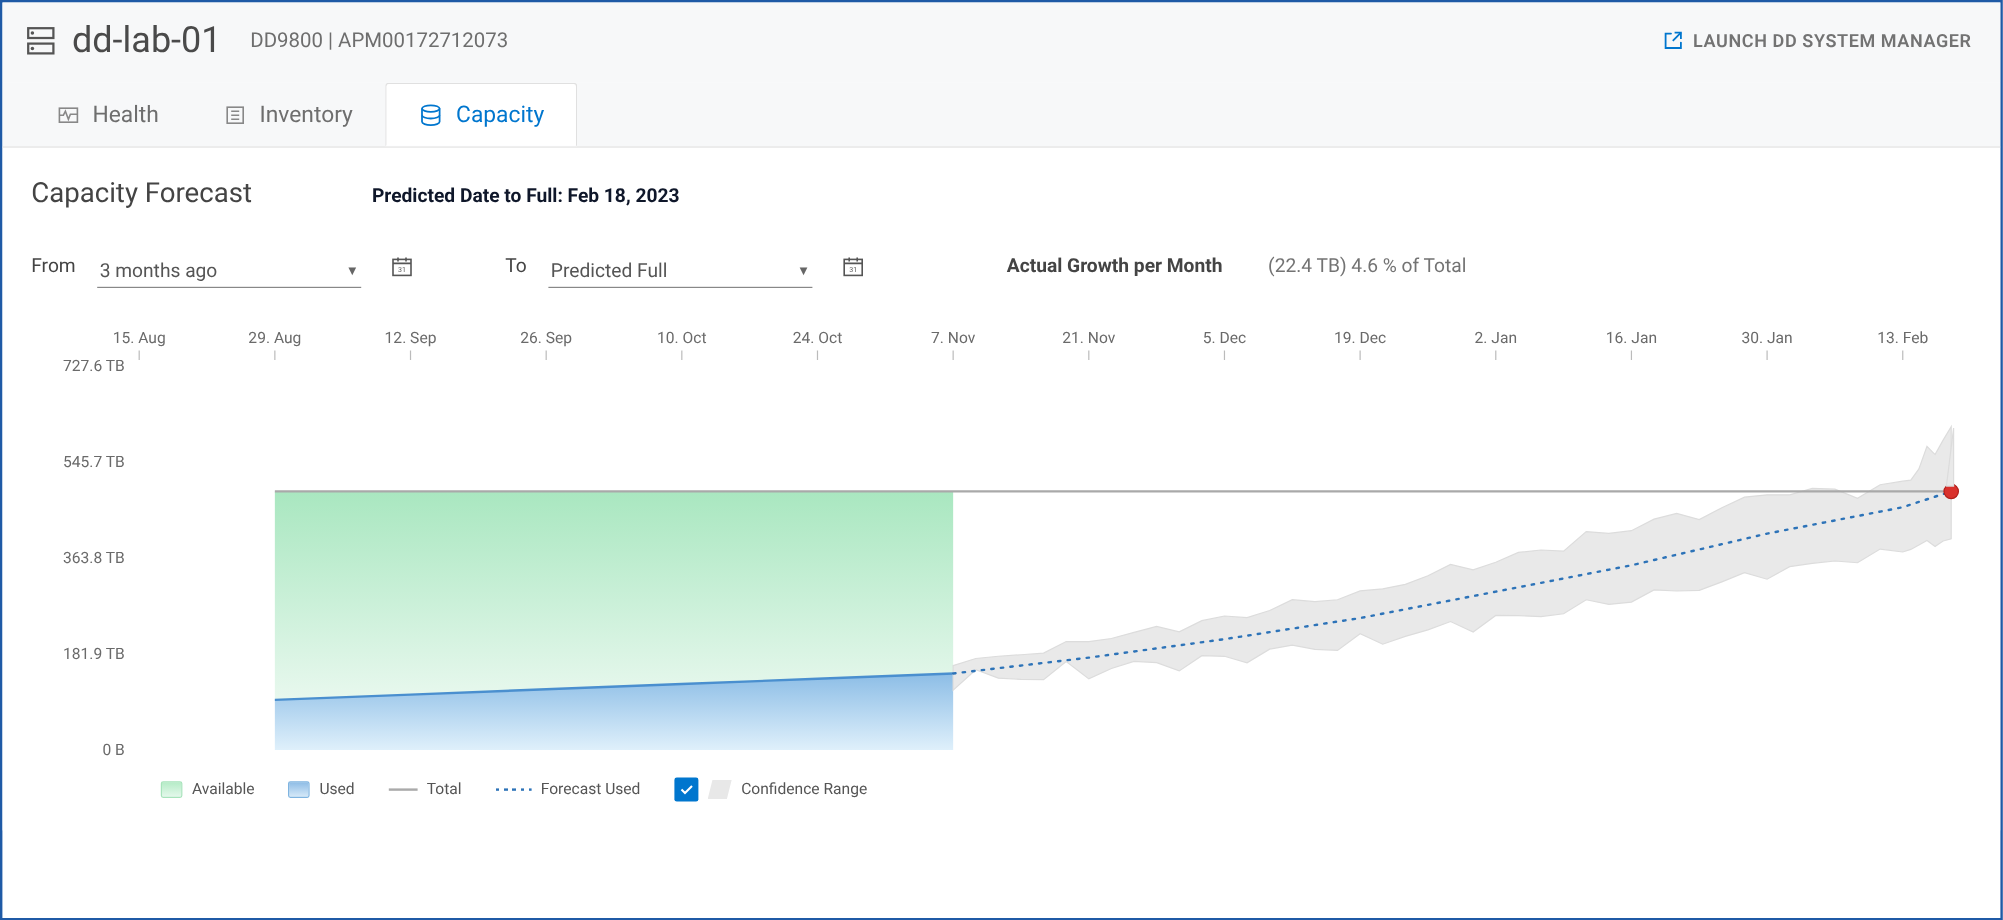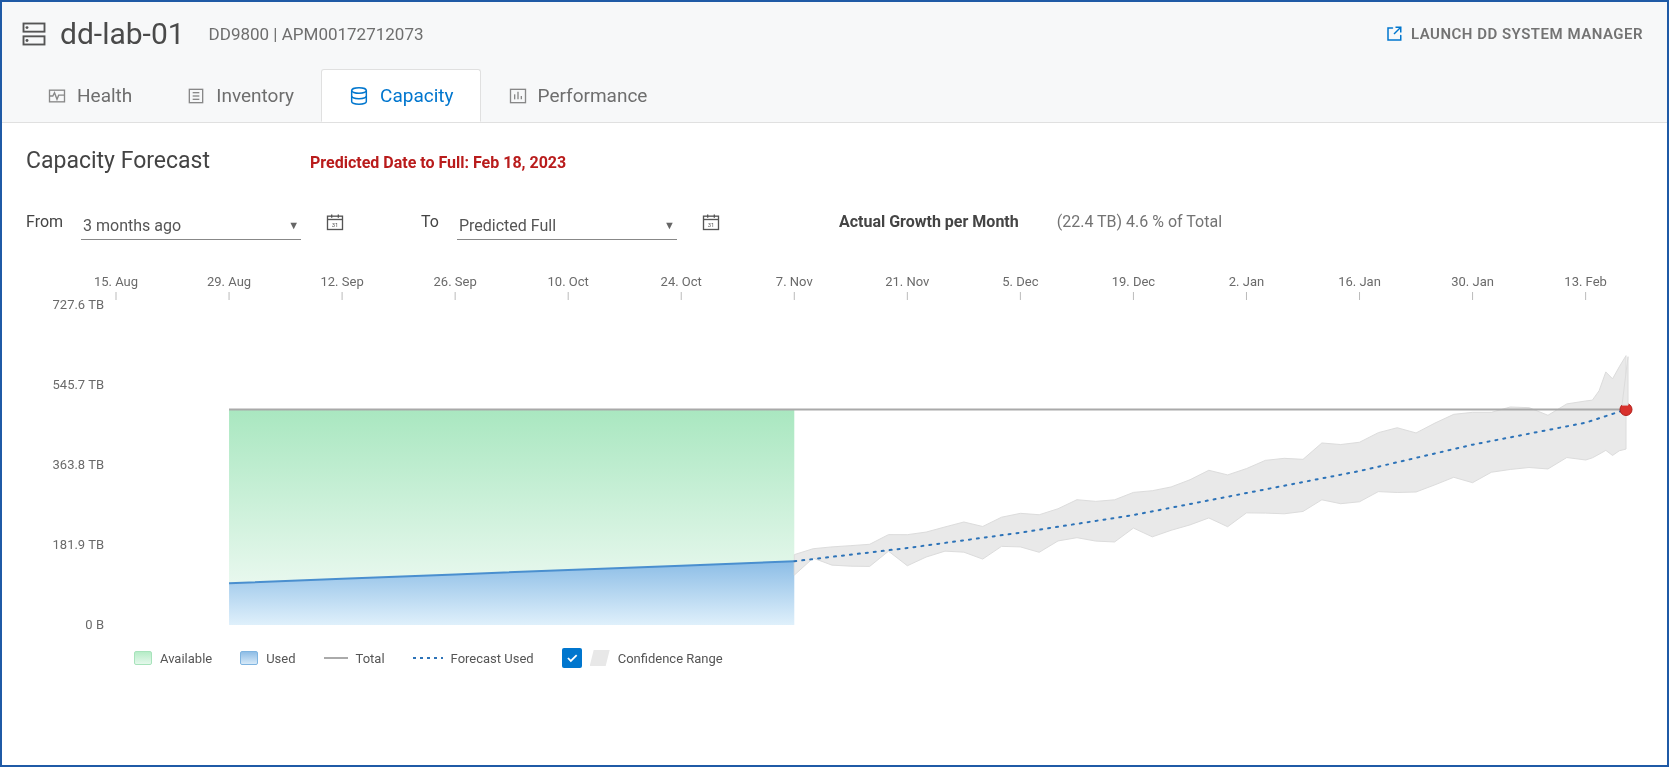--- a/index.html
+++ b/index.html
@@ -41,21 +41,21 @@
     background: #fff;
     color: #0076ce;
     border: 1px solid #e0e0e0;
     border-bottom: 1px solid #fff;
     border-radius: 3px 3px 0 0;
   }
   .tab.active svg path, .tab.active svg rect, .tab.active svg line { stroke: #0076ce; }
   .content { padding: 24px; background: #fff; border-top: 1px solid #e0e0e0; }
   .title-row { display: flex; align-items: baseline; gap: 100px; margin-bottom: 38px; }
   .page-title { font-size: 23px; font-weight: 400; color: #444; margin: 0; }
-  .predicted { font-size: 16px; font-weight: 700; color: #b91c1c; }
+  .predicted { font-size: 16px; font-weight: 700; color: #0f172a; }
   .controls-row { display: flex; align-items: flex-start; gap: 18px; font-size: 16px; color: #444; margin-bottom: 30px;}
   .ctrl-label { font-weight: 400; color: #444; }
   .dropdown {
     display: inline-flex; align-items: center; justify-content: space-between;
     min-width: 220px;
     border-bottom: 1px solid #888;
     padding: 4px 2px;
     color: #555;
     cursor: pointer;
   }
@@ -128,29 +128,20 @@
       </svg>
     <span>Inventory</span>
   </div>
   <div class="tab active">
     <svg width="22" height="22" viewBox="0 0 24 24" fill="none" stroke="#0076ce" stroke-width="1.6">
         <ellipse cx="12" cy="6" rx="8" ry="3"></ellipse>
         <path d="M4 6v6c0 1.66 3.58 3 8 3s8-1.34 8-3V6"></path>
         <path d="M4 12v6c0 1.66 3.58 3 8 3s8-1.34 8-3v-6"></path>
       </svg>
     <span>Capacity</span>
-  </div>
-  <div class="tab">
-    <svg width="20" height="20" viewBox="0 0 24 24" fill="none" stroke="#888" stroke-width="1.6">
-        <rect x="3" y="4" width="18" height="16"></rect>
-        <line x1="8" y1="16" x2="8" y2="10"></line>
-        <line x1="12" y1="16" x2="12" y2="7"></line>
-        <line x1="16" y1="16" x2="16" y2="12"></line>
-      </svg>
-    <span>Performance</span>
   </div>
 </div>
 
 <div class="content">
   <div class="title-row">
     <h2 class="page-title">Capacity Forecast</h2>
     <div class="predicted">Predicted Date to Full: Feb 18, 2023</div>
   </div>
 
   <div class="controls-row">

